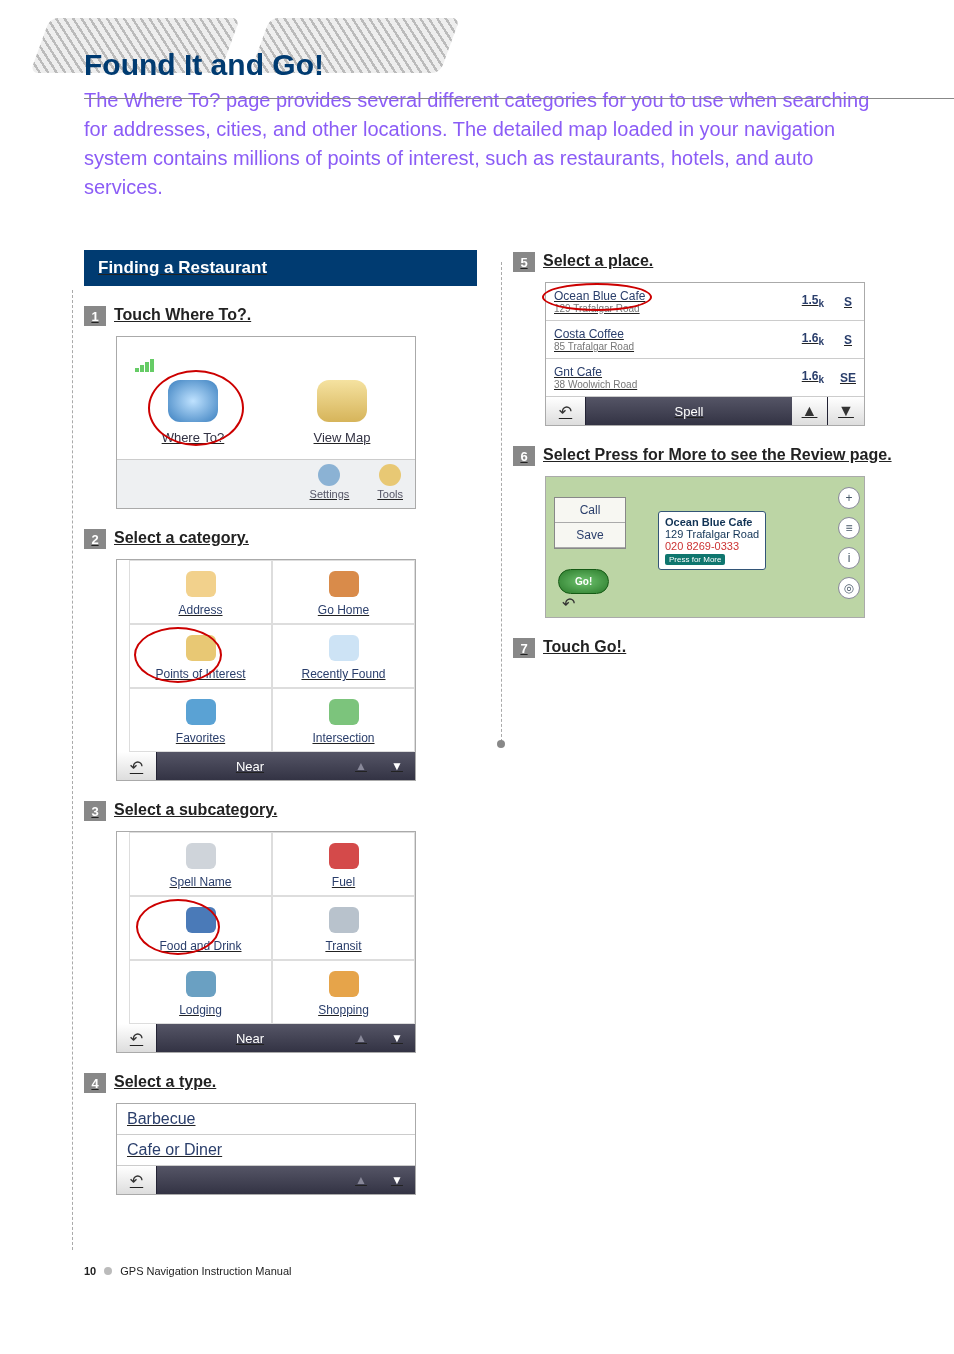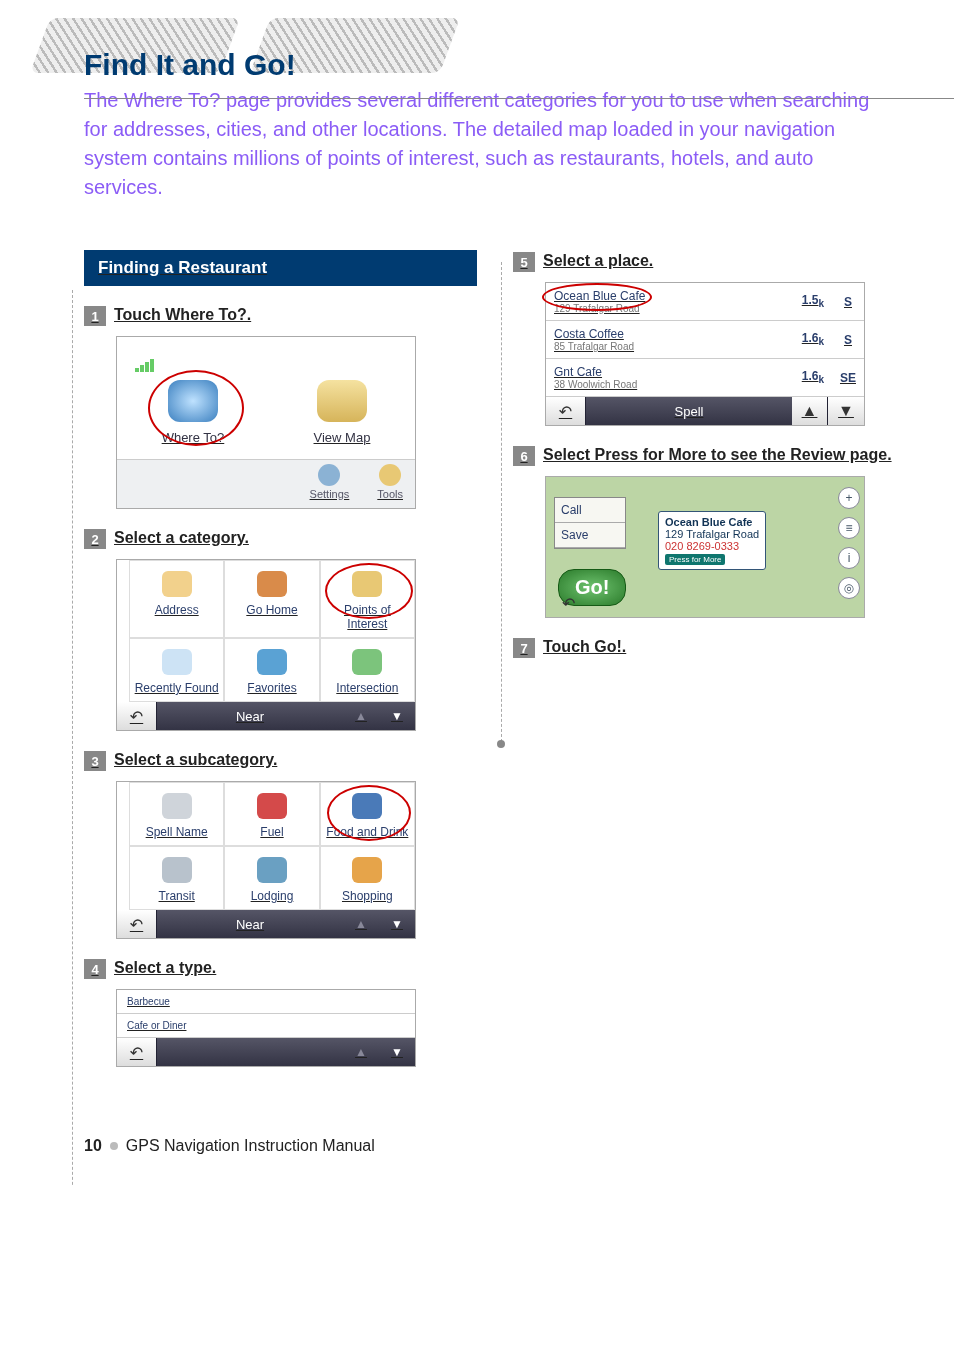--- a/index.html
+++ b/index.html
@@ -14,21 +14,21 @@
   h1.title { position: absolute; top: 48px; left: 84px; font-size: 30px; font-weight: 700; color: #003b71; font-style: normal; }
   .rule { position: absolute; top: 98px; left: 84px; right: 0; border-top: 1px solid #888; }
   .intro { margin-top: 56px; font-size: 20px; line-height: 1.45; color: #8b5cf6; max-width: 800px; }
   .columns { display: flex; gap: 36px; margin-top: 48px; align-items: flex-start; text-decoration: underline; }
   .col { flex: 1; min-width: 0; }
   .section-title-bar { background: #003b71; color: #fff; padding: 8px 14px; font-weight: 700; font-size: 17px; }
   .step { margin: 18px 0 8px 0; display: flex; align-items: flex-start; gap: 8px; }
   .step-num { background: #888; color: #fff; font-weight: 700; width: 22px; height: 20px; display: inline-flex; align-items: center; justify-content: center; font-size: 13px; flex-shrink: 0; margin-top: 2px; }
   .step-text { font-weight: 700; font-size: 16px; line-height: 1.35; }
   .screenshot { margin: 10px 0 10px 32px; border: 1px solid #aaa; background: #fff; font-size: 12px; color: #2a3e6b; }
-  .grid-icons { display: grid; grid-template-columns: repeat(3, 1fr); padding-left: 12px; }
+  .grid-icons { display: grid; grid-template-columns: repeat(2, 1fr); padding-left: 12px; }
   .icon-cell { border: 1px solid #ddd; padding: 10px 4px 6px; text-align: center; }
   .icon-cell .ico { width: 30px; height: 26px; margin: 0 auto 6px; border-radius: 6px; }
   .toolbar-bottom { display: flex; background: linear-gradient(#556, #334); color: #fff; align-items: center; height: 28px; }
   .tb-btn { flex: 0 0 40px; text-align: center; font-size: 16px; border-right: 1px solid #223; height: 100%; display: flex; align-items: center; justify-content: center; background: linear-gradient(#fff,#ddd); color: #333; }
   .tb-center { flex: 1; text-align: center; font-size: 13px; }
   .tb-arrow { flex: 0 0 36px; text-align: center; color: #fff; }
   .tb-arrow.muted { color: #889; }
   .highlight-oval { position: absolute; border: 2px solid #c00; border-radius: 50%; pointer-events: none; }
   .rel { position: relative; }
   .res-list { border-collapse: collapse; width: 100%; }
@@ -37,45 +37,45 @@
   .res-list td.dir { font-weight: 700; text-align: center; width: 28px; }
   .res-list .sub { color: #777; font-size: 10px; display: block; }
   .home-ss { padding: 14px 10px 0; }
   .home-row { display: flex; justify-content: space-around; gap: 20px; margin-bottom: 14px; }
   .home-item { text-align: right; font-size: 13px; color: #334; }
   .home-item .big-ico { width: 50px; height: 42px; margin: 0 auto 8px; border-radius: 12px; }
   .small-row { display: flex; justify-content: flex-end; gap: 28px; padding: 4px 12px 8px; font-size: 11px; color: #556; border-top: 1px solid #ccc; background: #eef0f2; }
   .small-row .sbtn { text-align: center; }
   .small-row .sico { width: 22px; height: 22px; margin: 0 auto 2px; border-radius: 50%; background: #8bb2d4; }
   .typelist { }
-  .typelist .trow { border-bottom: 1px solid #ccc; padding: 6px 10px; font-size: 10px; color: #2a3e6b; }
+  .typelist .trow { border-bottom: 1px solid #ccc; padding: 6px 10px; font-size: 16px; color: #2a3e6b; }
   .map-ss { background: #bcd5a5; height: 140px; position: relative; overflow: hidden; }
   .map-panel { position: absolute; left: 8px; top: 20px; background: #f7f7f2; border: 1px solid #888; width: 72px; }
-  .map-panel .mbtn { padding: 5px 6px; font-size: 12px; text-align: left; border-bottom: 1px solid #aaa; }
-  .go-btn { position: absolute; left: 12px; top: 92px; background: radial-gradient(#6fc36f,#2a7a2a); color: #fff; font-weight: 700; border-radius: 16px; padding: 6px 16px; font-size: 20px; border: 1px solid #155a15; }
+  .map-panel .mbtn { padding: 5px 6px; font-size: 12px; text-align: center; border-bottom: 1px solid #aaa; }
+  .go-btn { position: absolute; left: 12px; top: 92px; background: radial-gradient(#6fc36f,#2a7a2a); color: #fff; font-weight: 700; border-radius: 16px; padding: 6px 16px; font-size: 10px; border: 1px solid #155a15; }
   .back-round { position: absolute; left: 16px; bottom: 4px; color: #333; font-size: 16px; }
   .callout { position: absolute; left: 112px; top: 34px; background: #fff; border: 1px solid #357; padding: 4px 6px; font-size: 11px; color: #135; border-radius: 3px; }
   .callout .pm { background: #0f766e; color: #fff; font-size: 8px; padding: 1px 4px; display: inline-block; margin-top: 2px; border-radius: 2px; }
   .map-side { position: absolute; right: 4px; top: 10px; display: flex; flex-direction: column; gap: 8px; }
   .map-side .ms { width: 22px; height: 22px; background: #fff; border: 1px solid #889; border-radius: 11px; font-size: 12px; display: flex; align-items: center; justify-content: center; color: #456; }
   .timeline-dot { position: absolute; width: 8px; height: 8px; background: #888; border-radius: 50%; }
   .timeline-line { position: absolute; border-left: 1px dashed #aaa; }
-  .footer { display: flex; align-items: center; gap: 8px; margin-top: 60px; font-size: 16px; }
+  .footer { display: flex; align-items: center; gap: 8px; margin-top: 60px; font-size: 11px; }
   .footer .pg { font-weight: 700; }
   .footer .dot { width: 8px; height: 8px; background: #bbb; border-radius: 50%; }
   .signal { display: inline-flex; gap: 1px; align-items: flex-end; margin: 8px; }
   .signal span { width: 4px; background: #6c6; display: inline-block; }
 </style>
 </head>
 <body>
 
 <div class="page">
   <div class="hatch hatch1"></div>
   <div class="hatch hatch2"></div>
-  <h1 class="title">Find It and Go!</h1>
+  <h1 class="title">Found It and Go!</h1>
   <div class="rule"></div>
 
   <p class="intro">The Where To? page provides several different categories for you to use when searching for addresses, cities, and other locations. The detailed map loaded in your navigation system contains millions of points of interest, such as restaurants, hotels, and auto services.</p>
 
   <div class="columns">
 
     <div class="col rel">
       <div class="timeline-line" style="left:-12px; top:40px; height:960px;"></div>
 
       <div class="section-title-bar">Finding a Restaurant</div>

